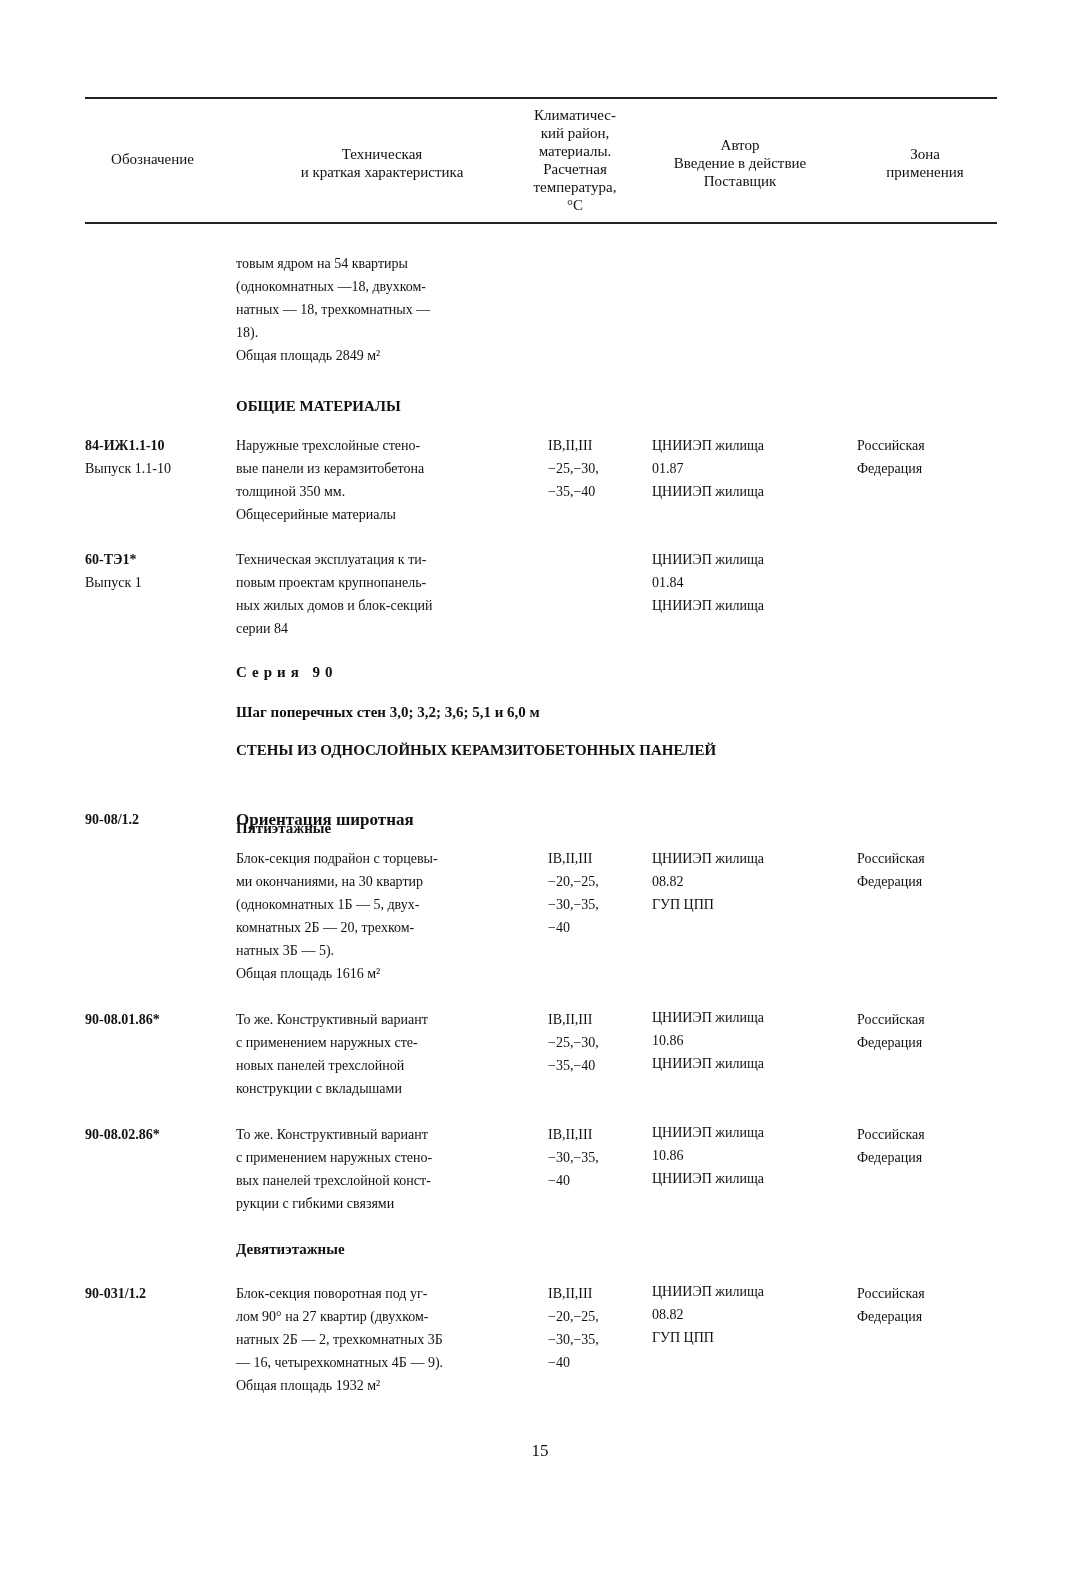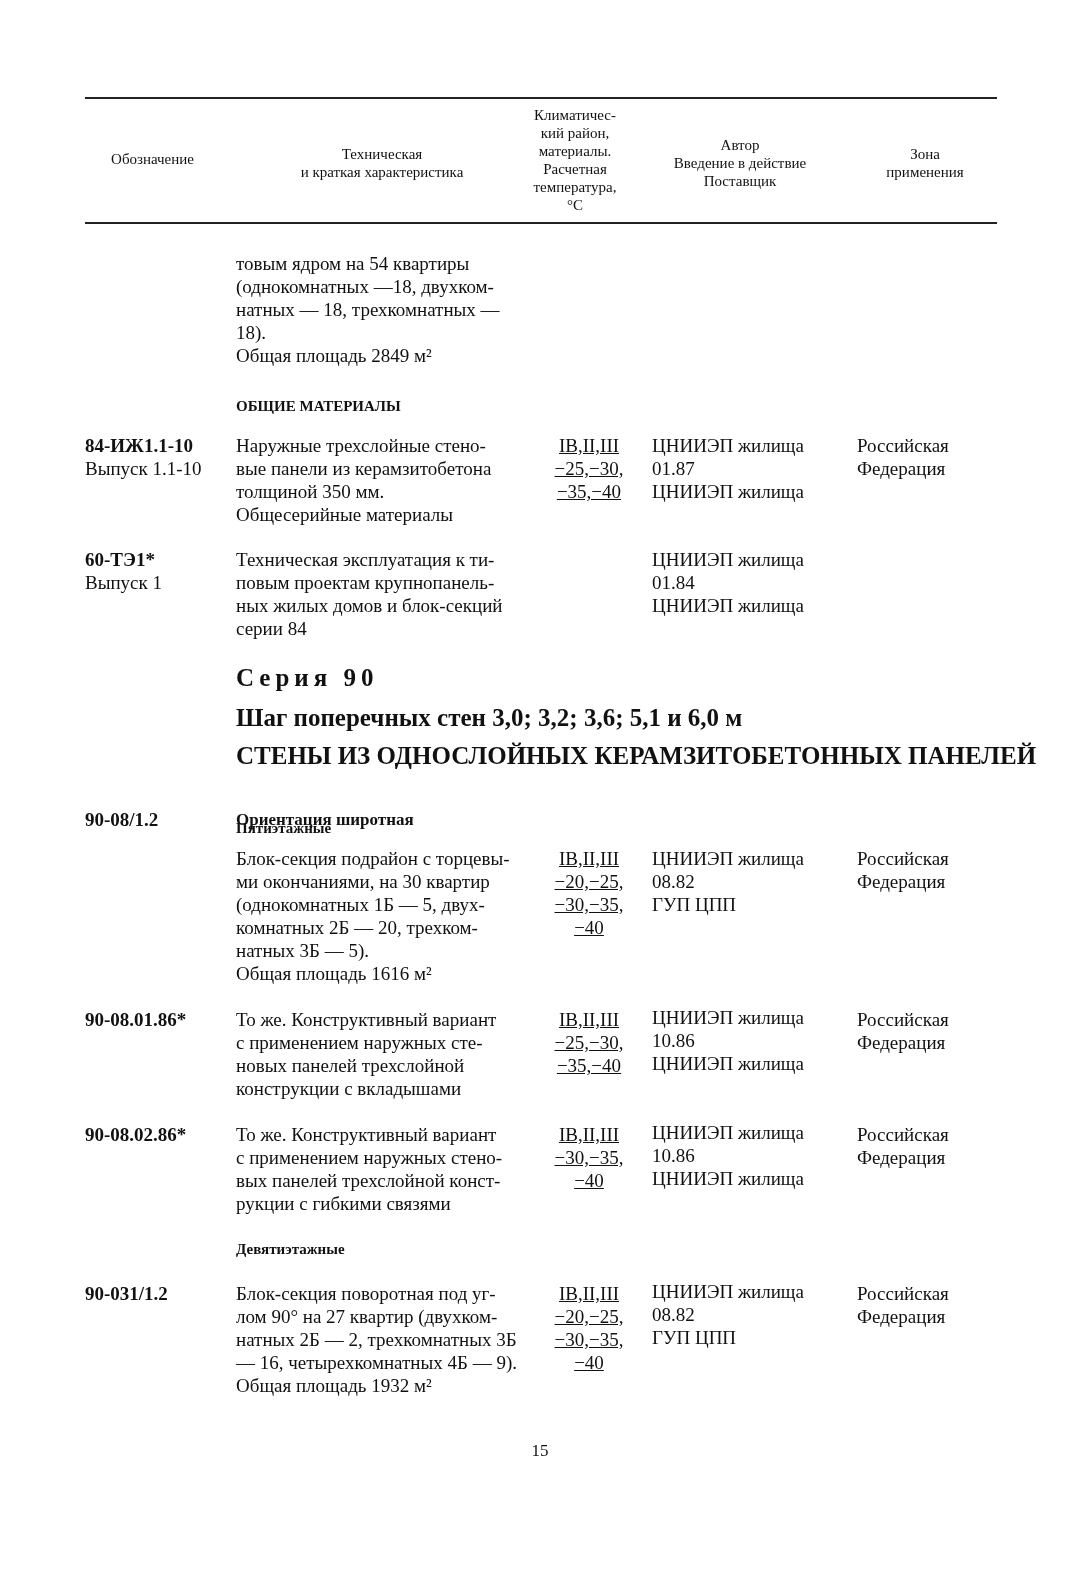--- a/index.html
+++ b/index.html
@@ -12,31 +12,31 @@
     .rule.top { top: 97px; }
     .rule.bot { top: 222px; }
     .hdr { position: absolute; font-size: 15px; line-height: 18px; text-align: center; font-family: Liberation Serif, serif; }
     .h-col1 { left: 85px; width: 135px; top: 150px; }
     .h-col2 { left: 232px; width: 300px; top: 145px; }
     .h-col3 { left: 520px; width: 110px; top: 106px; }
     .h-col4 { left: 640px; width: 200px; top: 136px; }
     .h-col5 { left: 850px; width: 150px; top: 145px; }
     .hdr span { display: block; }
 
-    .txt { position: absolute; font-size: 19px; line-height: 23px; white-space: nowrap; }
+    .txt { position: absolute; font-size: 14px; line-height: 23px; white-space: nowrap; }
     .txt span { display: block; }
     .code { left: 85px; }
     .code .b { font-weight: bold; }
     .desc { left: 236px; }
-    .clim { left: 548px; width: 82px; text-align: center; text-decoration: underline; }
+    .clim { left: 548px; width: 82px; text-align: left; }
     .auth { left: 652px; }
     .zone { left: 857px; }
     .head-b { position: absolute; left: 236px; font-weight: bold; white-space: nowrap; }
     .sz17 { font-size: 17px; }
-    .sz18 { font-size: 25px; }
+    .sz18 { font-size: 15px; }
     .sz15 { font-size: 15px; }
     .spaced { letter-spacing: 5px; }
     .pagenum { position: absolute; left: 520px; top: 1441px; width: 40px; text-align: center; font-size: 17px; }
   </style>
 </head>
 <body>
 
 <div class="rule top"></div>
 
 <div class="hdr h-col1">

